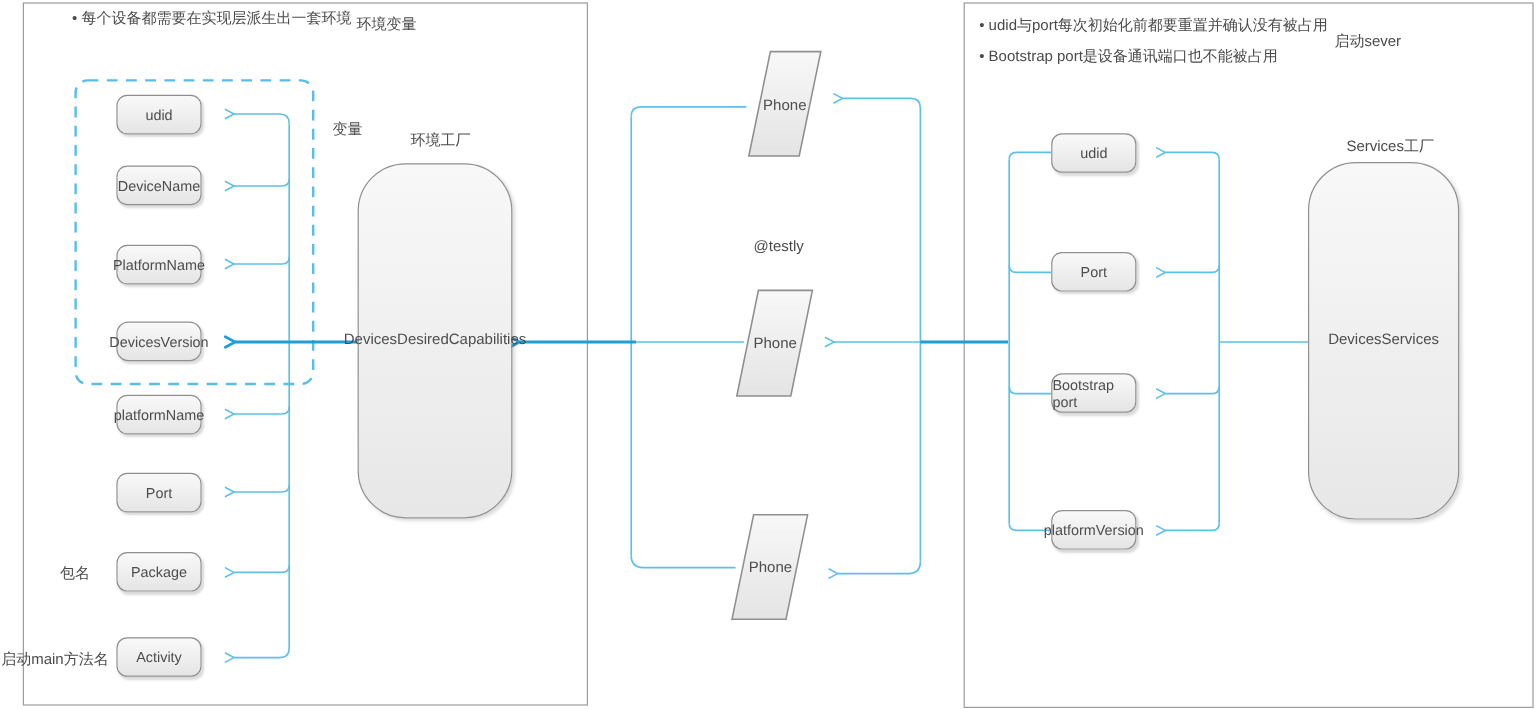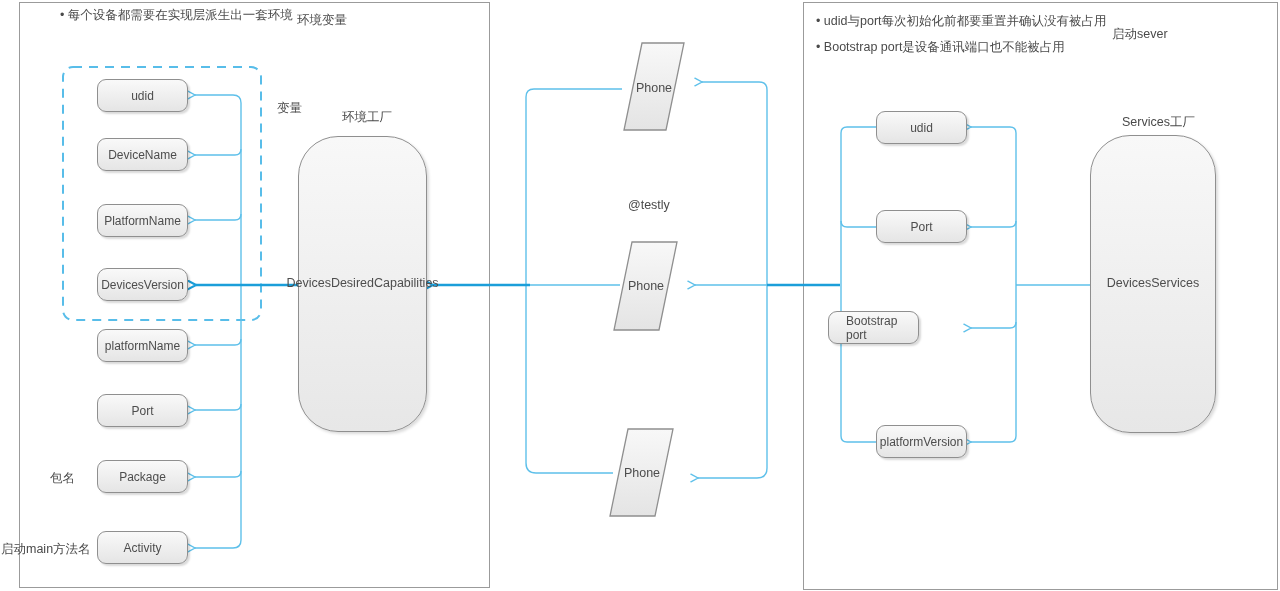--- a/index.html
+++ b/index.html
@@ -11,21 +11,21 @@
   .panel{
     position:absolute;border:1.5px solid #9b9b9b;background:transparent;
   }
   .note{
     position:absolute;font-size:12.5px;white-space:nowrap;color:#4a4a4a;
   }
   .label{
     position:absolute;font-size:12.5px;white-space:nowrap;color:#4a4a4a;
   }
   .node{
-    position:absolute;width:91px;height:33px;box-sizing:border-box;
+    position:absolute;width:71px;height:33px;box-sizing:border-box;
     border:1px solid #8f8f8f;border-radius:9px;
     background:linear-gradient(#f9f9f9,#e5e5e5);
     box-shadow:2px 2px 2px rgba(0,0,0,0.15);
     display:flex;align-items:center;justify-content:center;
     font-size:12px;color:#4d4d4d;
   }
   .bignode{
     position:absolute;box-sizing:border-box;
     border:1px solid #8f8f8f;border-radius:40px;
     background:linear-gradient(#f8f8f8,#e7e7e7);
@@ -139,21 +139,21 @@
 
   <div class="label" style="left:628px;top:198px;">@testly</div>
 
   <div class="note" style="left:816px;top:13px;">• udid与port每次初始化前都要重置并确认没有被占用</div>
   <div class="note" style="left:816px;top:39px;">• Bootstrap port是设备通讯端口也不能被占用</div>
   <div class="label" style="left:1112px;top:26px;">启动sever</div>
   <div class="label" style="left:1122px;top:114px;">Services工厂</div>
 
   <div class="node" style="left:876px;top:111px;">udid</div>
   <div class="node" style="left:876px;top:210px;">Port</div>
-  <div class="node" style="left:828px;top:311px;padding-left:17px;">Bootstrap port</div>
+  <div class="node" style="left:876px;top:311px;">Bootstrap port</div>
   <div class="node" style="left:876px;top:425px;">platformVersion</div>
 
   <div class="bignode" style="left:1090px;top:135px;width:126px;height:298px;">
     <div>Devices</div>
     <div>Services</div>
   </div>
 
 </div>
 
 </body></html>

